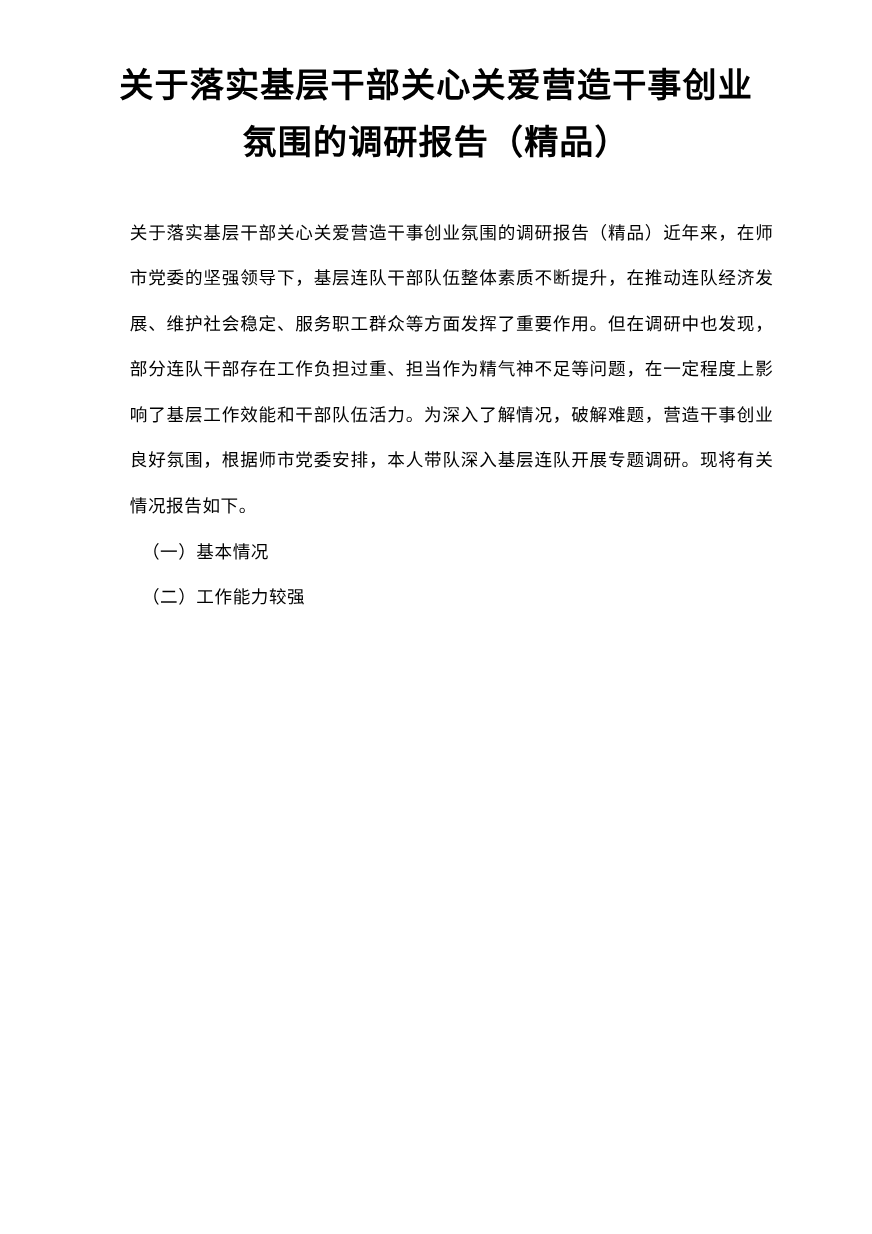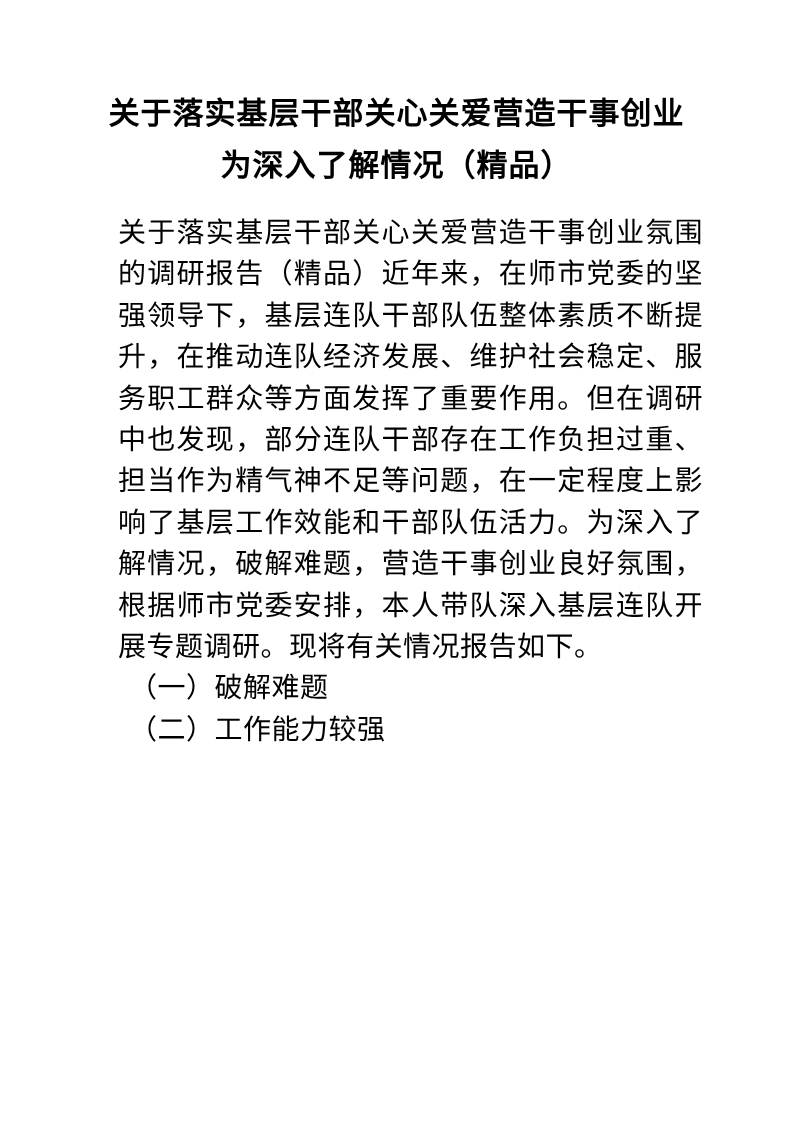--- a/index.html
+++ b/index.html
@@ -11,51 +11,51 @@
     font-family: "Liberation Serif", "DejaVu Serif", serif;
   }
   .page {
     position: relative;
     width: 793px;
     height: 1122px;
     background: #ffffff;
     color: #000000;
   }
   .doc-title {
-    padding: 88px 95px 0 95px;
+    padding: 52px 95px 0 95px;
     text-align: center;
     font-size: 31px;
     font-weight: 700;
     line-height: 52px;
     letter-spacing: 1px;
   }
   .doc-title .title-line { display: block; }
   .doc-body {
-    margin: 20px 90px 0 118px;
-    font-size: 28px;
+    margin: 36px 90px 0 118px;
+    font-size: 16px;
     line-height: 41.4px;
     text-align: justify;
     text-justify: inter-ideograph;
     letter-spacing: 0.5px;
   }
   .para { margin: 0; }
   .para.section-heading {
     text-indent: 11px;
     text-align: left;
   }
 </style>
 </head>
 <body>
 
 <div class="page">
 
   <h1 class="doc-title">
     <span class="title-line">关于落实基层干部关心关爱营造干事创业</span>
-    <span class="title-line">为深入了解情况（精品）</span>
+    <span class="title-line">氛围的调研报告（精品）</span>
   </h1>
 
   <div class="doc-body" id="doc-body">
       <p class="para body">关于落实基层干部关心关爱营造干事创业氛围的调研报告（精品）近年来，在师市党委的坚强领导下，基层连队干部队伍整体素质不断提升，在推动连队经济发展、维护社会稳定、服务职工群众等方面发挥了重要作用。但在调研中也发现，部分连队干部存在工作负担过重、担当作为精气神不足等问题，在一定程度上影响了基层工作效能和干部队伍活力。为深入了解情况，破解难题，营造干事创业良好氛围，根据师市党委安排，本人带队深入基层连队开展专题调研。现将有关情况报告如下。</p>
-      <p class="para section-heading">（一）破解难题</p>
+      <p class="para section-heading">（一）基本情况</p>
       <p class="para section-heading">（二）工作能力较强</p>
     </div>
 
 </div>
 
 </body></html>

